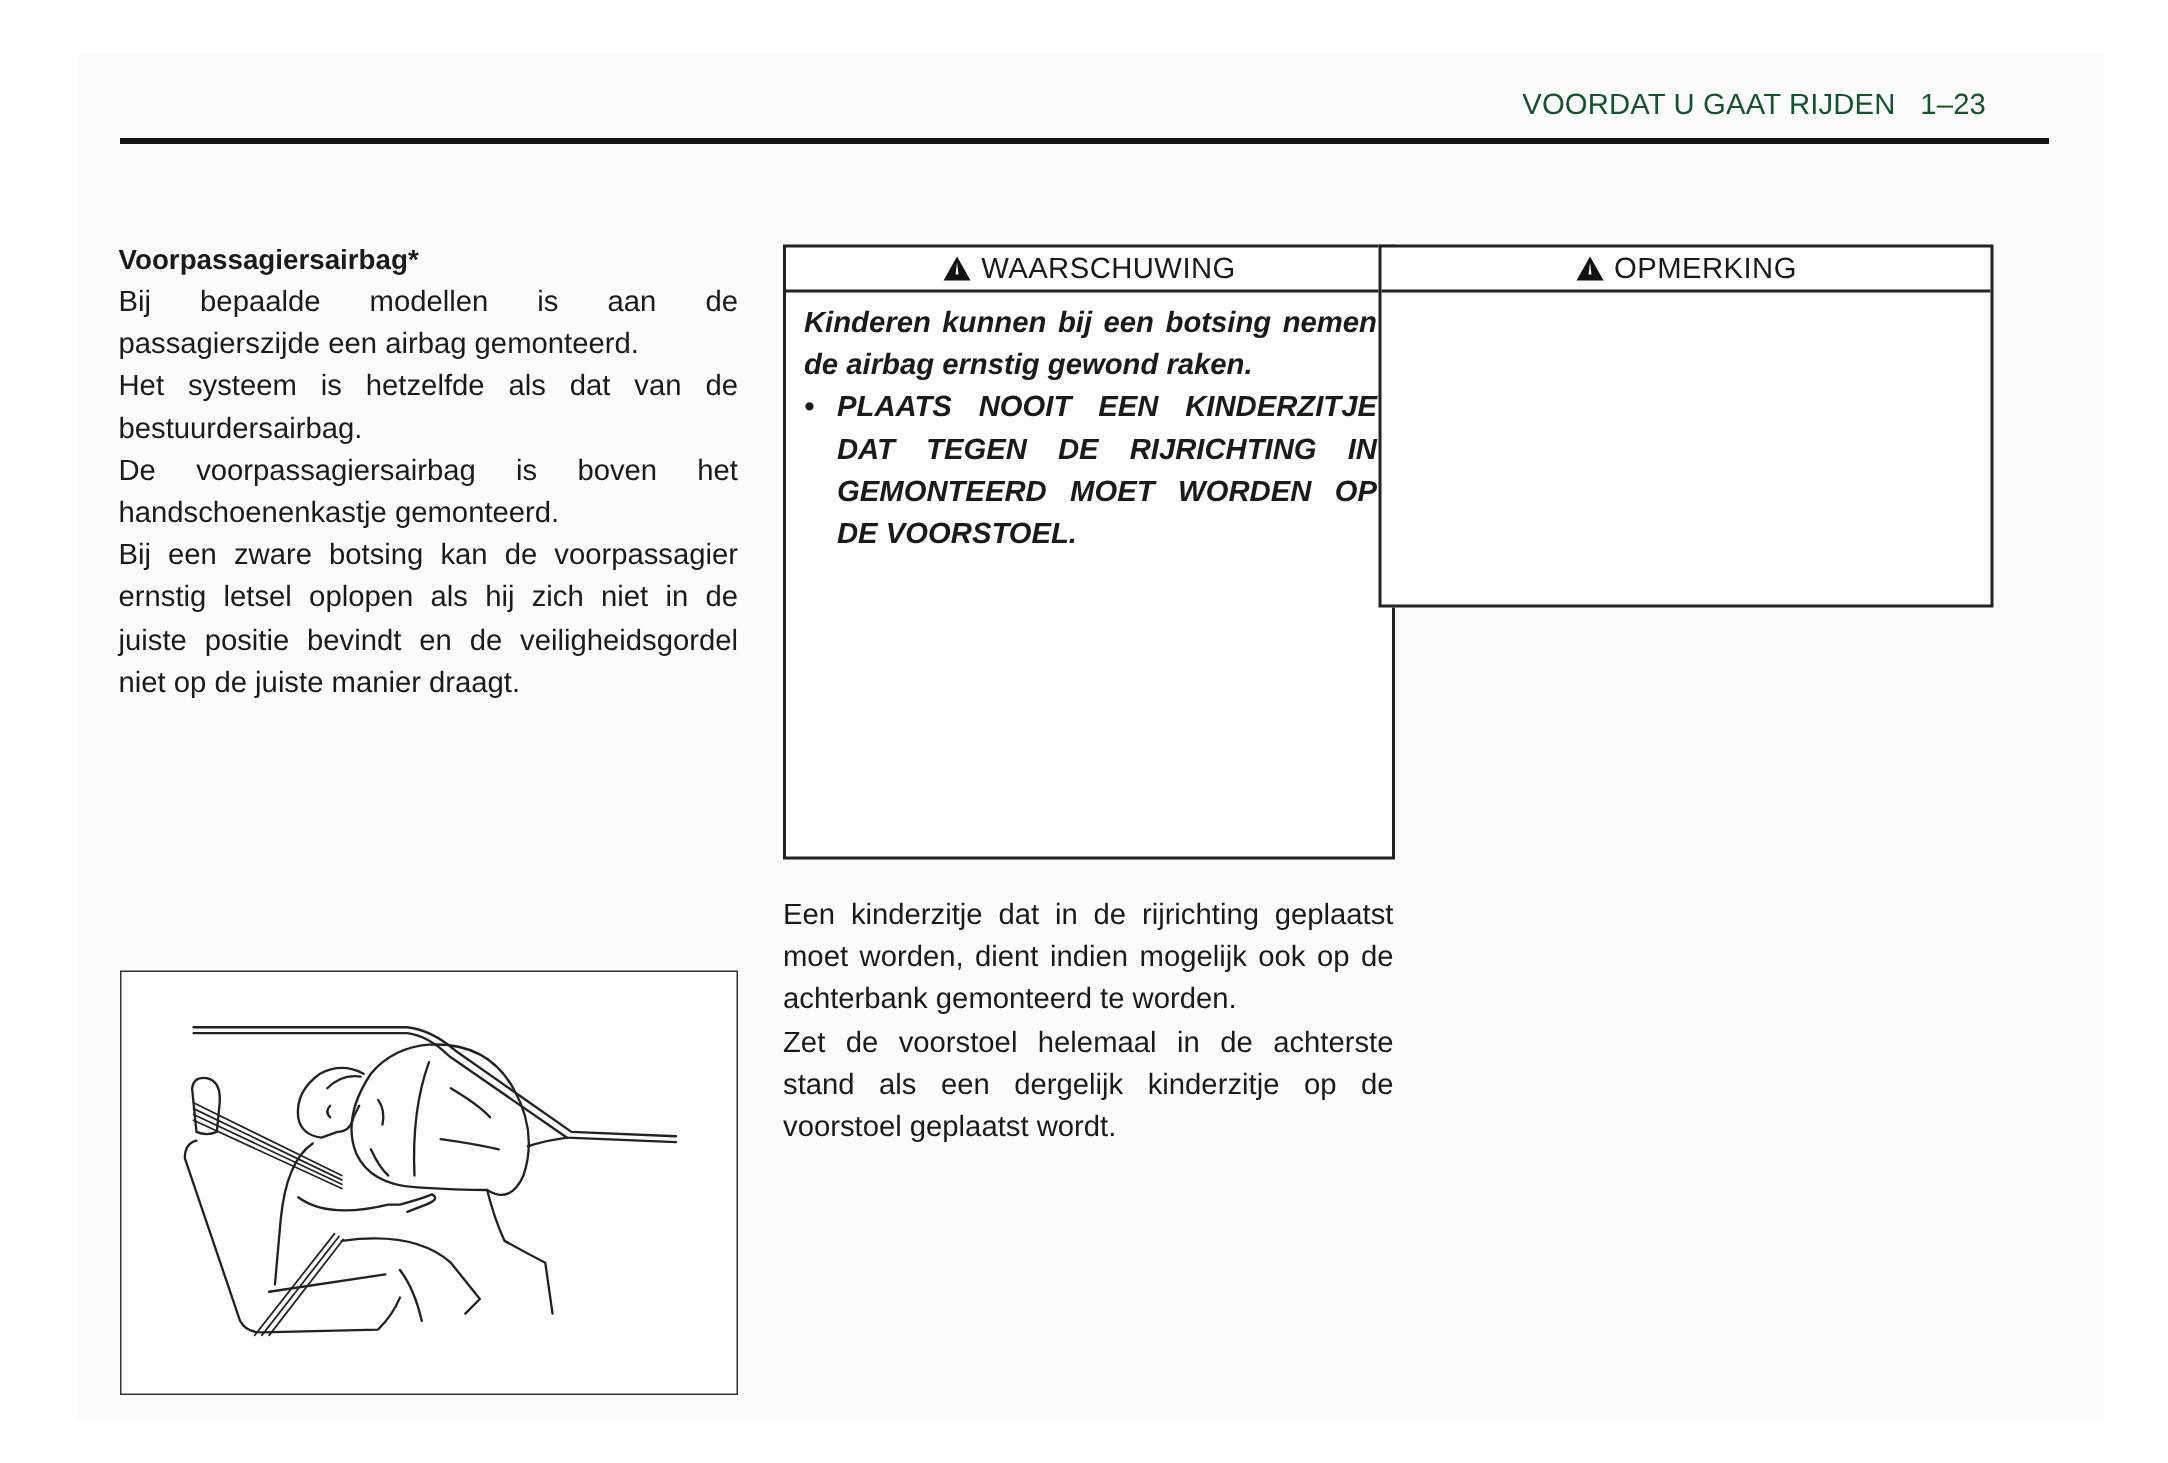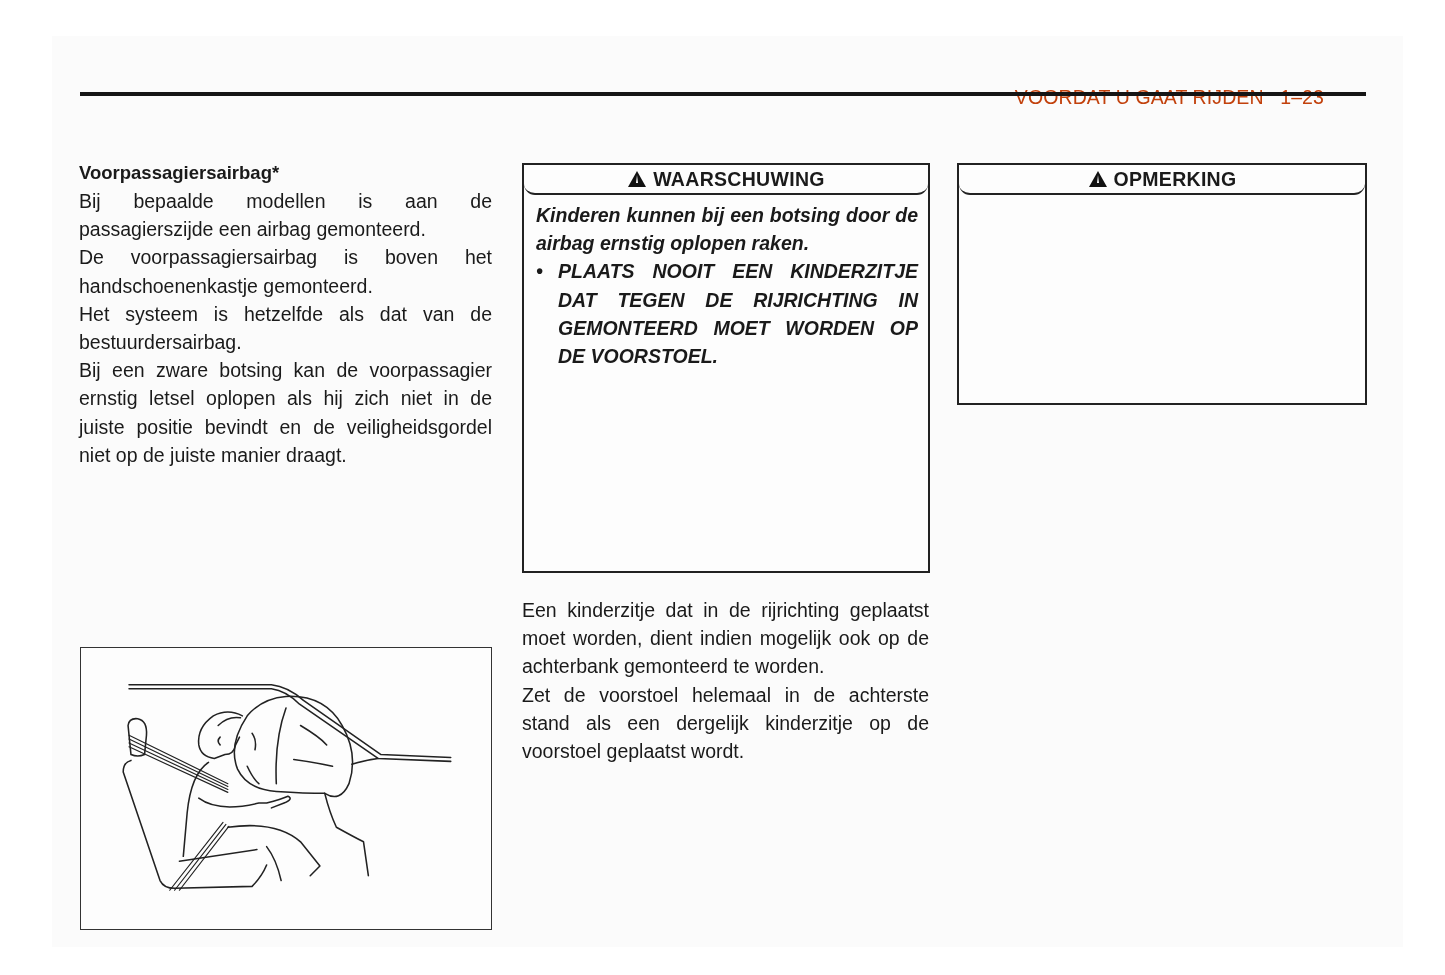--- a/index.html
+++ b/index.html
@@ -4,56 +4,56 @@
 <style>
   html, body { margin: 0; padding: 0; }
   body {
     width: 1445px; height: 975px; background: #ffffff; position: relative; overflow: hidden;
     font-family: "Liberation Sans", sans-serif; color: #1a1a1a;
   }
   .page {
     position: absolute; left: 52px; top: 36px; width: 1351px; height: 911px; background: #fbfbfb;
   }
   .running-head {
-    position: absolute; right: 79px; top: 23px; font-size: 19.5px; letter-spacing: 0.1px; color: #c2410c; margin-top: 27px;
+    position: absolute; right: 79px; top: 23px; font-size: 19.5px; letter-spacing: 0.1px; color: #14532d;
   }
   .head-rule {
     position: absolute; left: 28px; top: 56px; width: 1286px; height: 4px; background: #151515;
   }
   .col { position: absolute; }
   .col-left { left: 27px; top: 123px; width: 413px; }
   .section-title { font-weight: bold; font-size: 18.5px; line-height: 28px; margin: 0; }
   .body-text { font-size: 19.5px; line-height: 28.2px; text-align: justify; margin: 0; }
   .body-text p { margin: 0; text-align: justify; text-align-last: left; }
 
   .figure {
     position: absolute; left: 28px; top: 611px; width: 410px; height: 281px;
     border: 1.5px solid #333; background: #fdfdfd;
   }
   .figure svg { width: 100%; height: 100%; display: block; }
 
   .box {
     position: absolute; border: 2px solid #222; background: #fdfdfd;
   }
   .box-head {
-    border-bottom: 2px solid #222; height: 28px; text-align: center; font-weight: bold;
+    border-bottom: 2px solid #222; height: 28px; text-align: center; font-weight: normal;
     font-size: 19.5px; line-height: 30px; letter-spacing: 0.3px;
-    display: flex; align-items: center; justify-content: center; gap: 6px; border-radius: 11px;
+    display: flex; align-items: center; justify-content: center; gap: 6px;
   }
   .box-head .warn-icon { width: 20px; height: 18px; display: inline-block; }
   .box-body {
     padding: 6px 10px 4px 12px; font-weight: bold; font-style: italic; font-size: 19.5px; line-height: 28.2px;
   }
   .box-body p { margin: 0; text-align: justify; text-align-last: left; }
   .box-body .bullet { position: relative; padding-left: 22px; }
   .box-body .bullet::before { content: "•"; position: absolute; left: 0; top: 0; }
   .box-body .sub { padding-left: 22px; }
 
   .box-warning { left: 470px; top: 127px; width: 404px; height: 406px; }
-  .box-note { left: 905px; top: 127px; width: 406px; height: 238px; }
+  .box-note { left: 867px; top: 127px; width: 406px; height: 238px; }
   .box-note .box-body p { letter-spacing: 1.1px; }
   .box-note .box-body .bullet { letter-spacing: 0.6px; }
 
   .col-mid-text { left: 470px; top: 560px; width: 407px; }
 </style>
 </head>
 <body>
 
 <div class="page">
 
@@ -61,22 +61,22 @@
     <span>VOORDAT U GAAT RIJDEN</span>
     <span>&nbsp;</span>
     <span>1–23</span>
   </div>
   <div class="head-rule"></div>
 
   <div class="col col-left">
     <h2 class="section-title">Voorpassagiersairbag*</h2>
     <div class="body-text">
       <p>Bij bepaalde modellen is aan de passagierszijde een airbag gemonteerd.</p>
+      <p>Het systeem is hetzelfde als dat van de bestuurdersairbag.</p>
       <p>De voorpassagiersairbag is boven het handschoenenkastje gemonteerd.</p>
-      <p>Het systeem is hetzelfde als dat van de bestuurdersairbag.</p>
       <p>Bij een zware botsing kan de voorpassagier ernstig letsel oplopen als hij zich niet in de juiste positie bevindt en de veiligheidsgordel niet op de juiste manier draagt.</p>
     </div>
   </div>
 
   <div class="figure" title="Illustration of a front passenger thrown forward into a deployed passenger airbag while wearing a seat belt">
     <svg viewBox="0 0 420 290" fill="none" stroke="#222" stroke-width="1.6" stroke-linecap="round" stroke-linejoin="round">
 
       <path d="M48 38 L195 38 Q212 40 228 54 L308 110 L380 113"></path>
       <path d="M48 42 L195 42 Q210 44 224 58 L305 114 L380 117"></path>
 
@@ -114,21 +114,21 @@
 
   <div class="box box-warning">
     <div class="box-head">
       <svg class="warn-icon" viewBox="0 0 20 18">
         <path d="M10 1 L19 17 L1 17 Z" fill="#111"></path>
         <path d="M10 5 L9 13 L11 13 Z" fill="#fff"></path>
       </svg>
       <span>WAARSCHUWING</span>
     </div>
     <div class="box-body">
-      <p>Kinderen kunnen bij een botsing door de airbag ernstig oplopen raken.</p>
+      <p>Kinderen kunnen bij een botsing nemen de airbag ernstig gewond raken.</p>
       <p class="bullet">PLAATS NOOIT EEN KINDERZITJE DAT TEGEN DE RIJRICHTING IN GEMONTEERD MOET WORDEN OP DE VOORSTOEL.</p>
     </div>
   </div>
 
   <div class="col col-mid-text body-text">
     <p>Een kinderzitje dat in de rijrichting geplaatst moet worden, dient indien mogelijk ook op de achterbank gemonteerd te worden.</p>
     <p>Zet de voorstoel helemaal in de achterste stand als een dergelijk kinderzitje op de voorstoel geplaatst wordt.</p>
   </div>
 
   <div class="box box-note">

